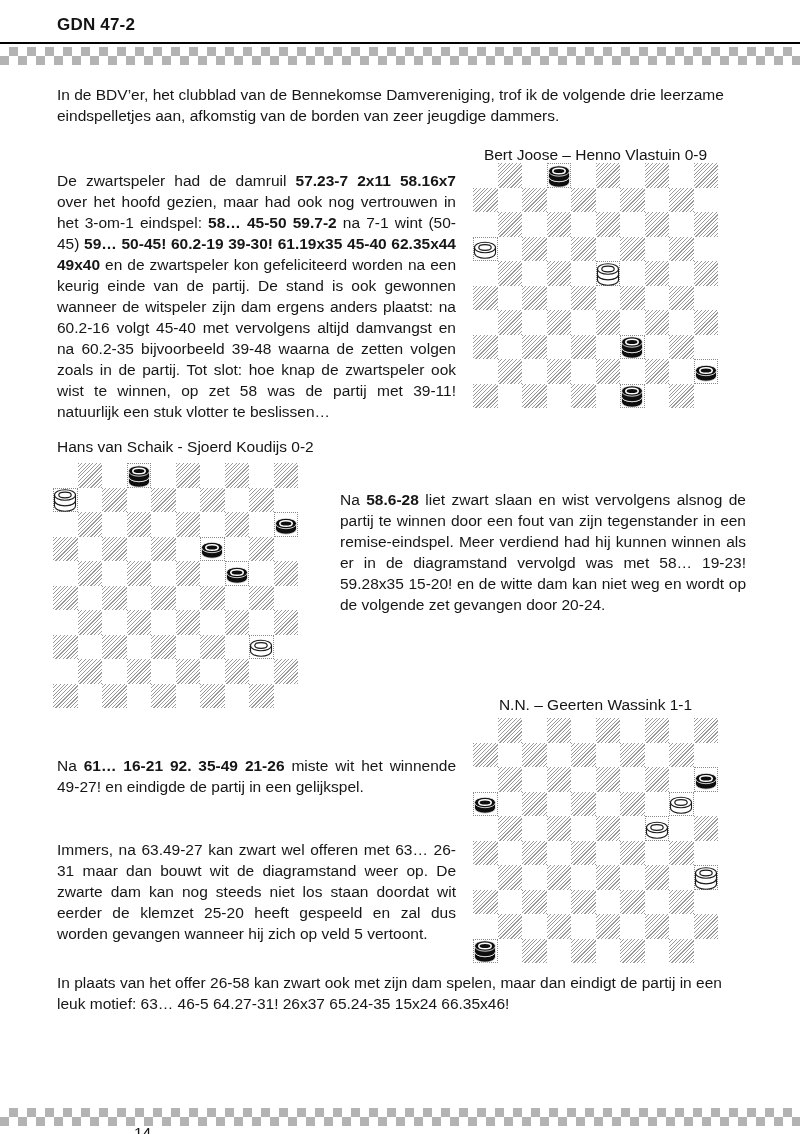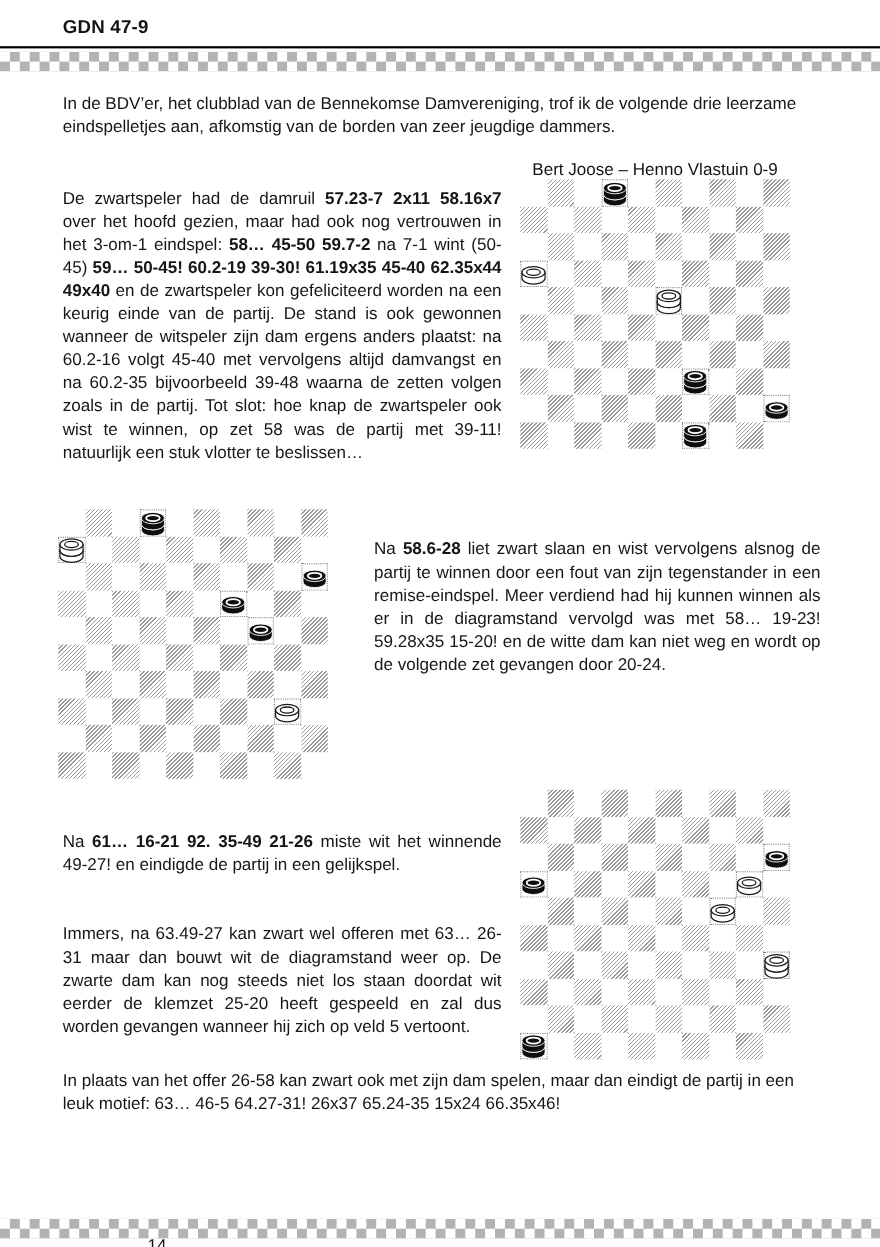--- a/index.html
+++ b/index.html
@@ -23,21 +23,21 @@
   .sq.dark{background:repeating-linear-gradient(135deg,var(--hatch,#9a9a9a) 0,var(--hatch,#9a9a9a) .9px,#ffffff .9px,#ffffff 2.6px);}
   .sq.occupied{background:#ffffff;outline:1px dotted #8a8a8a;outline-offset:-1.5px;}
   .sq svg{position:absolute;left:-0.75px;top:-6.5px;width:26px;height:31px;overflow:visible;}
   b{font-weight:bold;}
 </style>
 </head>
 <body>
 
 <div class="page">
 
-  <div class="doc-title">GDN 47-9</div>
+  <div class="doc-title">GDN 47-2</div>
   <div class="rule"></div>
   <div class="band top"></div>
 
   <div class="body-text" style="left:57px;top:84px;width:691px;">In de BDV’er, het clubblad van de Bennekomse Damvereniging, trof ik de volgende drie leerzame eindspelletjes aan, afkomstig van de borden van zeer jeugdige dammers.</div>
 
   <div class="game-head centered" style="left:473px;top:146px;width:245px;">Bert Joose – Henno Vlastuin 0-9</div>
   <div class="body-text jt" style="left:57px;top:170px;width:399px;"><span>De zwartspeler had de damruil </span><b>57.23-7 2x11 58.16x7</b><span> over het hoofd gezien, maar had ook nog vertrouwen in het 3-om-1 eindspel: </span><b>58… 45-50 59.7-2</b><span> na 7-1 wint (50-45) </span><b>59… 50-45! 60.2-19 39-30! 61.19x35 45-40 62.35x44 49x40</b><span> en de zwartspeler kon gefeliciteerd worden na een keurig einde van de partij. De stand is ook gewonnen wanneer de witspeler zijn dam ergens anders plaatst: na 60.2-16 volgt 45-40 met vervolgens altijd damvangst en na 60.2-35 bijvoorbeeld 39-48 waarna de zetten volgen zoals in de partij. Tot slot: hoe knap de zwartspeler ook wist te winnen, op zet 58 was de partij met 39-11! natuurlijk een stuk vlotter te beslissen…</span></div>
   <div class="board" style="left:473px;top:163px;">
       <div class="sq light" style="left: 0px; top: 0px;"></div>
       <div class="sq dark" style="left: 24.5px; top: 0px;"></div>
@@ -178,20 +178,21 @@
           <path d="M 2.5 14 L 2.5 19.5 A 10.5 5.2 0 0 0 23.5 19.5 L 23.5 14 Z" fill="#0e0e0e" stroke="#ffffff" stroke-width="0.8"></path>
           <ellipse cx="13" cy="14" rx="10.5" ry="5.2" fill="#0e0e0e" stroke="#ffffff" stroke-width="0.8"></ellipse>
           <ellipse cx="13" cy="14" rx="6.2" ry="2.8" fill="none" stroke="#ffffff" stroke-width="1.6"></ellipse>
         </svg>
       </div>
       <div class="sq light" style="left: 171.5px; top: 220.5px;"></div>
       <div class="sq dark" style="left: 196px; top: 220.5px;"></div>
       <div class="sq light" style="left: 220.5px; top: 220.5px;"></div>
     </div>
 
+  <div class="game-head" style="left:57px;top:438px;">Hans van Schaik - Sjoerd Koudijs 0-2</div>
   <div class="board" style="left:53px;top:463px;">
       <div class="sq light" style="left: 0px; top: 0px;"></div>
       <div class="sq dark" style="left: 24.5px; top: 0px;"></div>
       <div class="sq light" style="left: 49px; top: 0px;"></div>
       <div class="sq dark occupied" style="left: 73.5px; top: 0px;">
         <svg viewBox="0 0 26 31">
           <path d="M 2.5 19.5 L 2.5 25 A 10.5 5.2 0 0 0 23.5 25 L 23.5 19.5 Z" fill="#0e0e0e" stroke="#ffffff" stroke-width="0.8"></path>
           <ellipse cx="13" cy="19.5" rx="10.5" ry="5.2" fill="#0e0e0e" stroke="#ffffff" stroke-width="0.8"></ellipse>
           <path d="M 2.5 14 L 2.5 19.5 A 10.5 5.2 0 0 0 23.5 19.5 L 23.5 14 Z" fill="#0e0e0e" stroke="#ffffff" stroke-width="0.8"></path>
           <ellipse cx="13" cy="14" rx="10.5" ry="5.2" fill="#0e0e0e" stroke="#ffffff" stroke-width="0.8"></ellipse>
@@ -322,20 +323,21 @@
       <div class="sq light" style="left: 73.5px; top: 220.5px;"></div>
       <div class="sq dark" style="left: 98px; top: 220.5px;"></div>
       <div class="sq light" style="left: 122.5px; top: 220.5px;"></div>
       <div class="sq dark" style="left: 147px; top: 220.5px;"></div>
       <div class="sq light" style="left: 171.5px; top: 220.5px;"></div>
       <div class="sq dark" style="left: 196px; top: 220.5px;"></div>
       <div class="sq light" style="left: 220.5px; top: 220.5px;"></div>
     </div>
   <div class="body-text jt" style="left:340px;top:489px;width:406px;"><span>Na </span><b>58.6-28</b><span> liet zwart slaan en wist vervolgens alsnog de partij te winnen door een fout van zijn tegenstander in een remise-eindspel. Meer verdiend had hij kunnen winnen als er in de diagramstand vervolgd was met 58… 19-23! 59.28x35 15-20! en de witte dam kan niet weg en wordt op de volgende zet gevangen door 20-24.</span></div>
 
+  <div class="game-head centered" style="left:473px;top:696px;width:245px;">N.N. – Geerten Wassink 1-1</div>
   <div class="body-text jt" style="left:57px;top:755px;width:399px;"><span>Na </span><b>61… 16-21 92. 35-49 21-26</b><span> miste wit het winnende 49-27! en eindigde de partij in een gelijkspel.</span></div>
   <div class="body-text jt" style="left:57px;top:839px;width:399px;"><span>Immers, na 63.49-27 kan zwart wel offeren met 63… 26-31 maar dan bouwt wit de diagramstand weer op. De zwarte dam kan nog steeds niet los staan doordat wit eerder de klemzet 25-20 heeft gespeeld en zal dus worden gevangen wanneer hij zich op veld 5 vertoont.</span></div>
   <div class="board" style="left:473px;top:718px;">
       <div class="sq light" style="left: 0px; top: 0px;"></div>
       <div class="sq dark" style="left: 24.5px; top: 0px;"></div>
       <div class="sq light" style="left: 49px; top: 0px;"></div>
       <div class="sq dark" style="left: 73.5px; top: 0px;"></div>
       <div class="sq light" style="left: 98px; top: 0px;"></div>
       <div class="sq dark" style="left: 122.5px; top: 0px;"></div>
       <div class="sq light" style="left: 147px; top: 0px;"></div>

